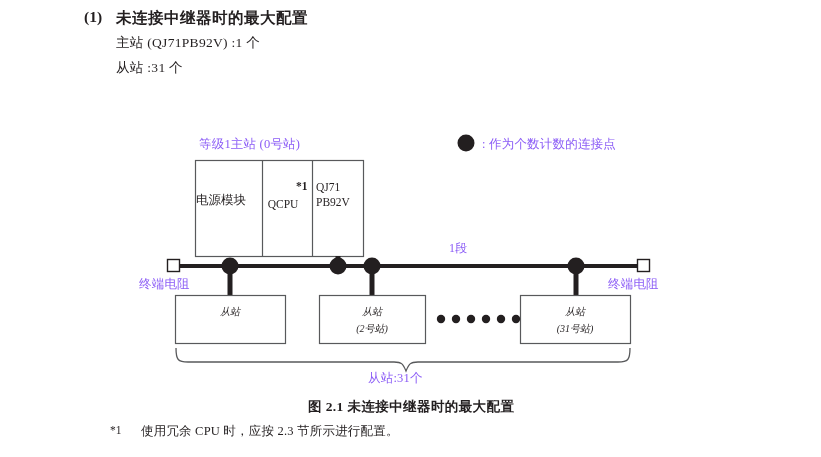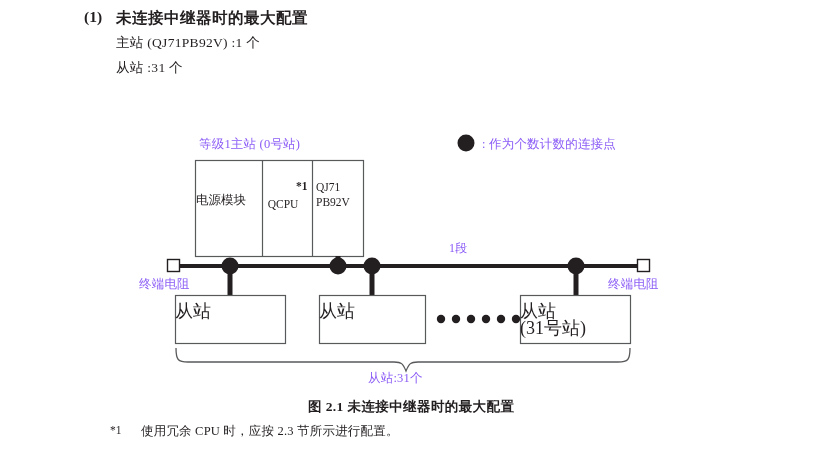--- a/index.html
+++ b/index.html
@@ -77,24 +77,25 @@
   }
   #cell-mod-l1 {
     left: 316px; top: 181px; font-size: 11.5px; text-align: left; width: 48px;
   }
   #cell-mod-l2 {
     left: 316px; top: 196px; font-size: 11.5px; text-align: left; width: 48px;
   }
 
   .slave-box-label {
     position: absolute;
-    text-align: left;
-    font-size: 18px;
+    text-align: center;
+    font-size: 10px;
     line-height: 17px;
     white-space: nowrap;
+    font-style: italic;
   }
 
   #brace-label { left: 368px; top: 370px; font-size: 12.5px; }
 
   
   #figure-caption {
     left: 308px; top: 398px;
     font-size: 13.5px;
     font-weight: bold;
     letter-spacing: 0.4px;
@@ -195,20 +196,21 @@
 <div class="abs dlabel" id="label-term-left">终端电阻</div>
 
 <div class="abs dlabel" id="label-term-right">终端电阻</div>
 
 <div class="slave-box-label" style="left:175px; top:303px; width:110px;">
   <div>从站</div>
 </div>
 
 <div class="slave-box-label" style="left:319px; top:303px; width:106px;">
   <div>从站</div>
+  <div>(2号站)</div>
 </div>
 
 <div class="slave-box-label" style="left:520px; top:303px; width:110px;">
   <div>从站</div>
   <div>(31号站)</div>
 </div>
 
 <div class="abs dlabel" id="brace-label">从站:31个</div>
 
 

